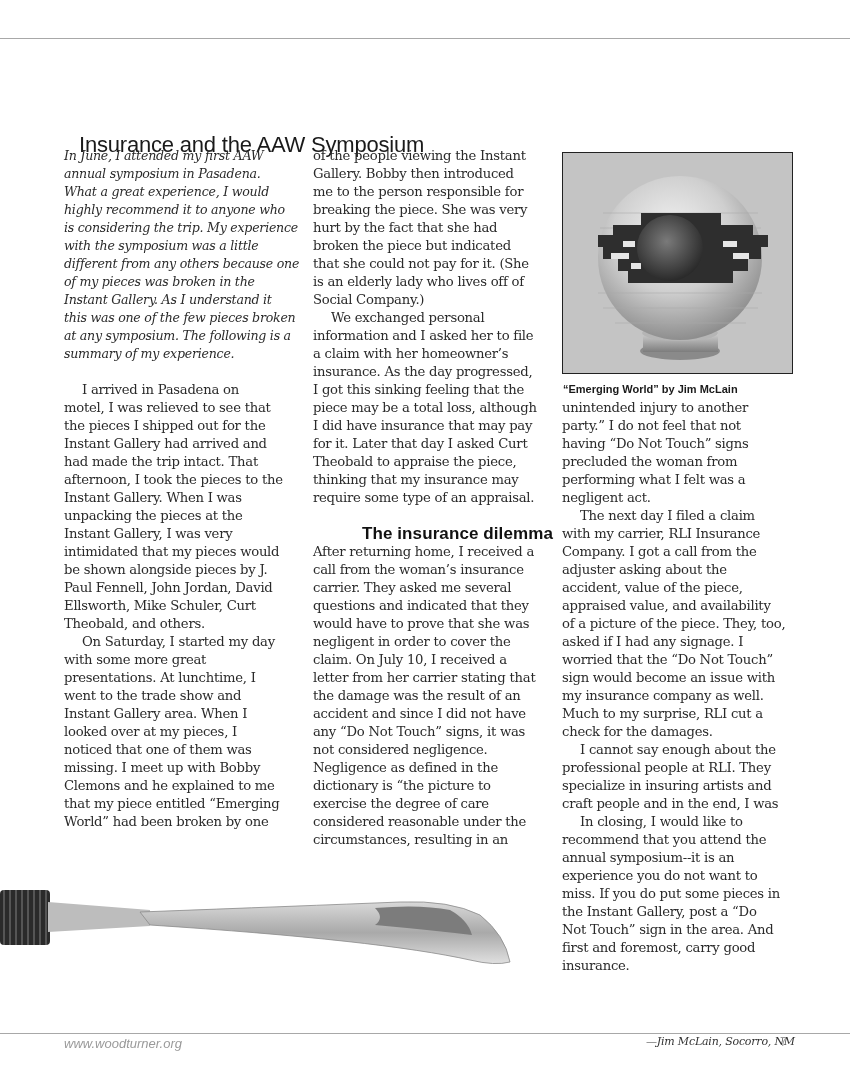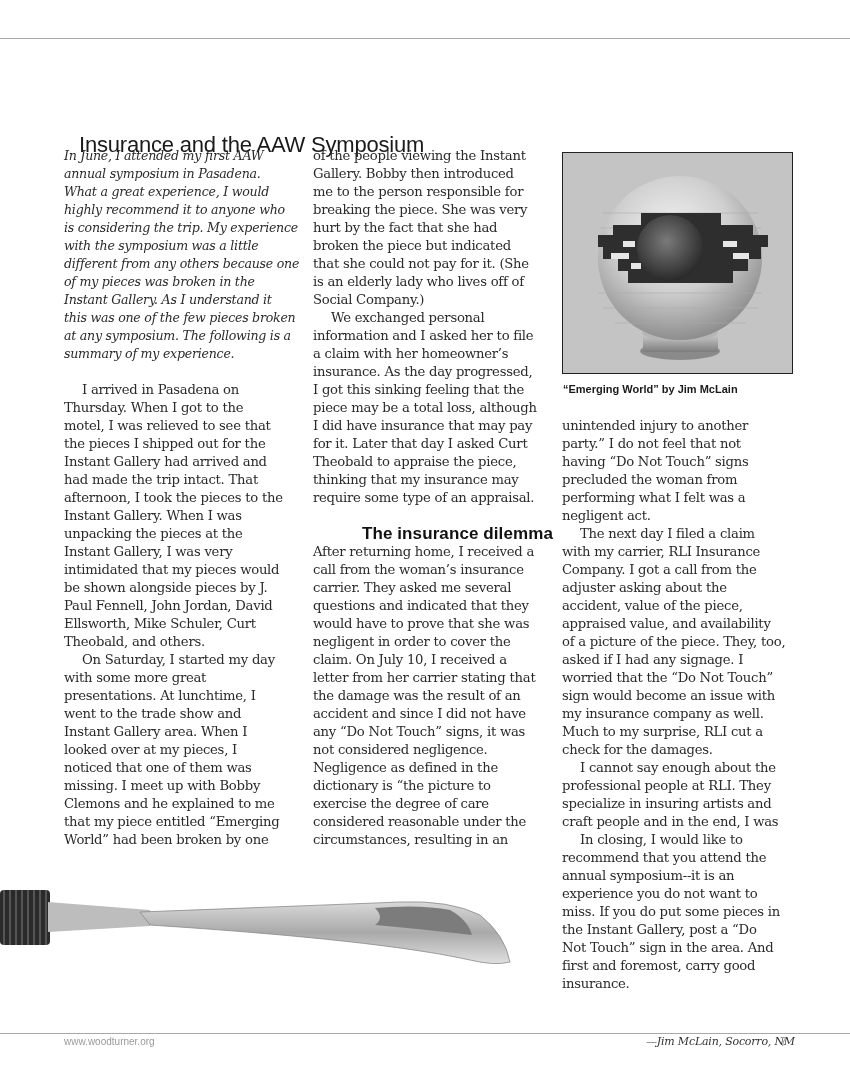--- a/index.html
+++ b/index.html
@@ -11,21 +11,21 @@
       font-family: "Liberation Sans", sans-serif; font-size: 22px; color: #1a1a1a;
       letter-spacing: -0.2px; white-space: nowrap;
     }
     .col {
       position: absolute; font-family: "DejaVu Serif", serif; font-size: 13.2px;
       line-height: 18px; color: #2a2a2a; letter-spacing: -0.25px;
     }
     .col p { margin: 0; }
     .col1 { left: 64px; top: 147px; width: 240px; }
     .col2 { left: 313px; top: 147px; width: 240px; }
-    .col3 { left: 562px; top: 417px; width: 240px; }
+    .col3 { left: 562px; top: 399px; width: 240px; }
     .intro { font-style: italic; margin-bottom: 18px !important; font-size: 12.6px; }
     .subhead {
       font-family: "Liberation Sans", sans-serif; font-weight: bold; font-size: 17px;
       color: #111; margin-top: 18px !important; line-height: 18px; letter-spacing: 0.1px; text-align: right;
     }
     .line { display: block; white-space: nowrap; }
     .photo {
       position: absolute; left: 562px; top: 152px; width: 229px; height: 220px;
       border: 1px solid #222; background: linear-gradient(180deg, #bdbdbd 0%, #c9c9c9 60%, #b8b8b8 100%);
       overflow: hidden;
@@ -36,21 +36,21 @@
       white-space: nowrap;
       margin-top: 8px;
     }
     .signature {
       position: absolute; left: 646px; top: 1035px; font-family: "DejaVu Serif", serif; font-style: italic;
       font-size: 11px; color: #333; white-space: nowrap; letter-spacing: -0.2px;
     }
     .tool { position: absolute; left: 0; top: 880px; width: 530px; height: 95px; }
     .footer-url {
       position: absolute; left: 64px; top: 1036px; font-family: "Liberation Sans", sans-serif;
-      font-size: 10px; color: #9a9a9a;
+      font-size: 13px; color: #9a9a9a; font-style: italic;
     }
     .page-num {
       position: absolute; left: 780px; top: 1035px; font-family: "Liberation Sans", sans-serif;
       font-size: 12px; color: #9a9a9a;
     }
   </style>
 </head>
 <body>
 
 <div class="top-rule"></div>
@@ -67,21 +67,20 @@
     <span class="line">with the symposium was a little</span>
     <span class="line">different from any others because one</span>
     <span class="line">of my pieces was broken in the</span>
     <span class="line">Instant Gallery. As I understand it</span>
     <span class="line">this was one of the few pieces broken</span>
     <span class="line">at any symposium. The following is a</span>
     <span class="line">summary of my experience.</span>
   </p>
   <p>
     <span class="line" style="padding-left:18px">I arrived in Pasadena on</span>
-    <span class="line">Thursday. When I got to the</span>
     <span class="line">motel, I was relieved to see that</span>
     <span class="line">the pieces I shipped out for the</span>
     <span class="line">Instant Gallery had arrived and</span>
     <span class="line">had made the trip intact. That</span>
     <span class="line">afternoon, I took the pieces to the</span>
     <span class="line">Instant Gallery. When I was</span>
     <span class="line">unpacking the pieces at the</span>
     <span class="line">Instant Gallery, I was very</span>
     <span class="line">intimidated that my pieces would</span>
     <span class="line">be shown alongside pieces by J.</span>

